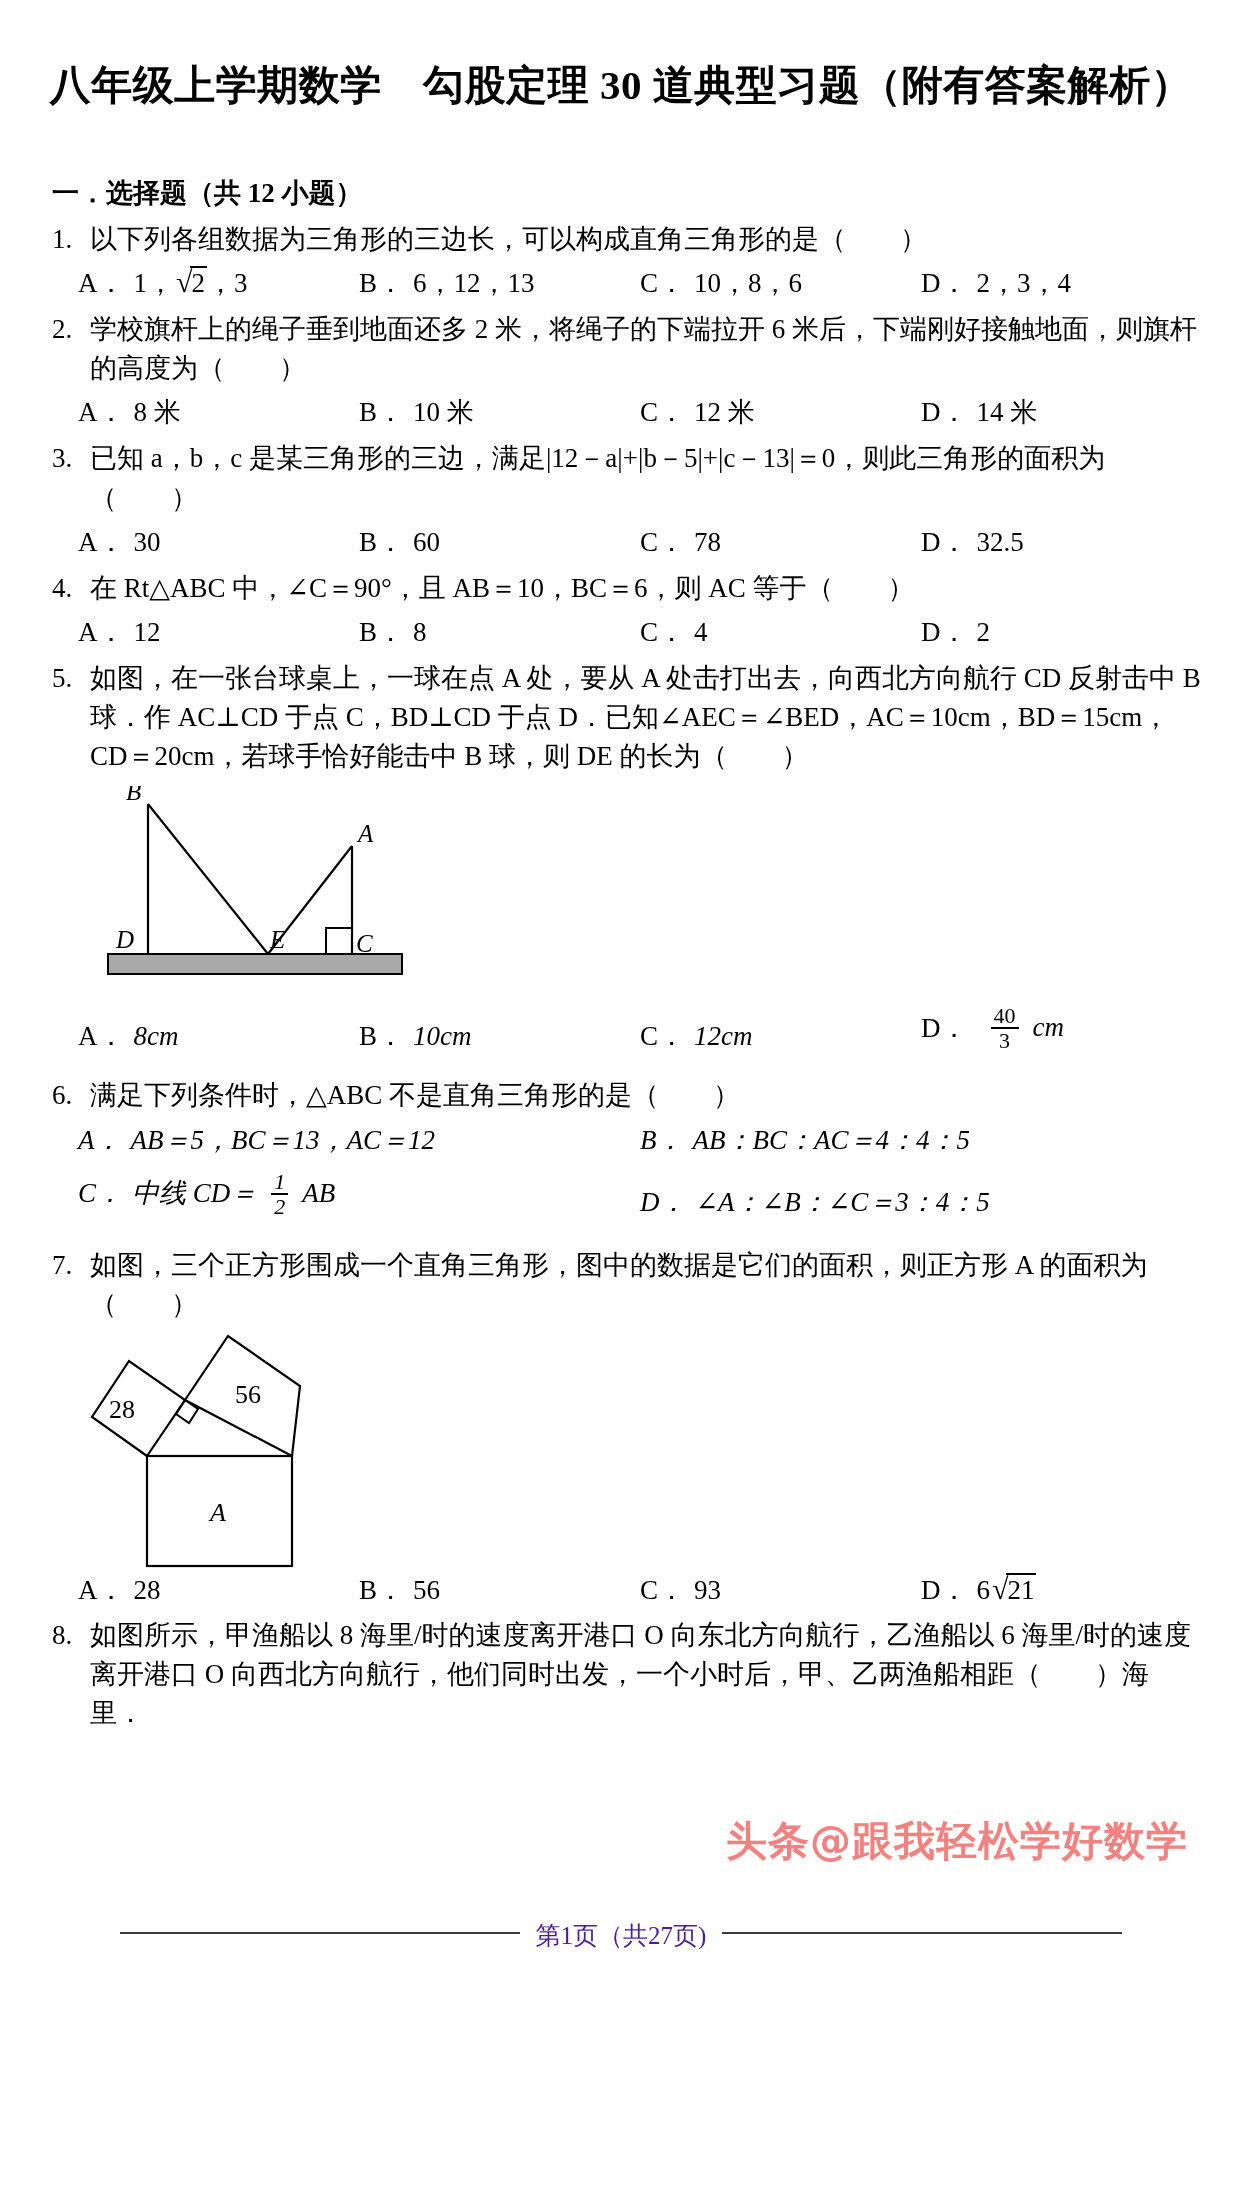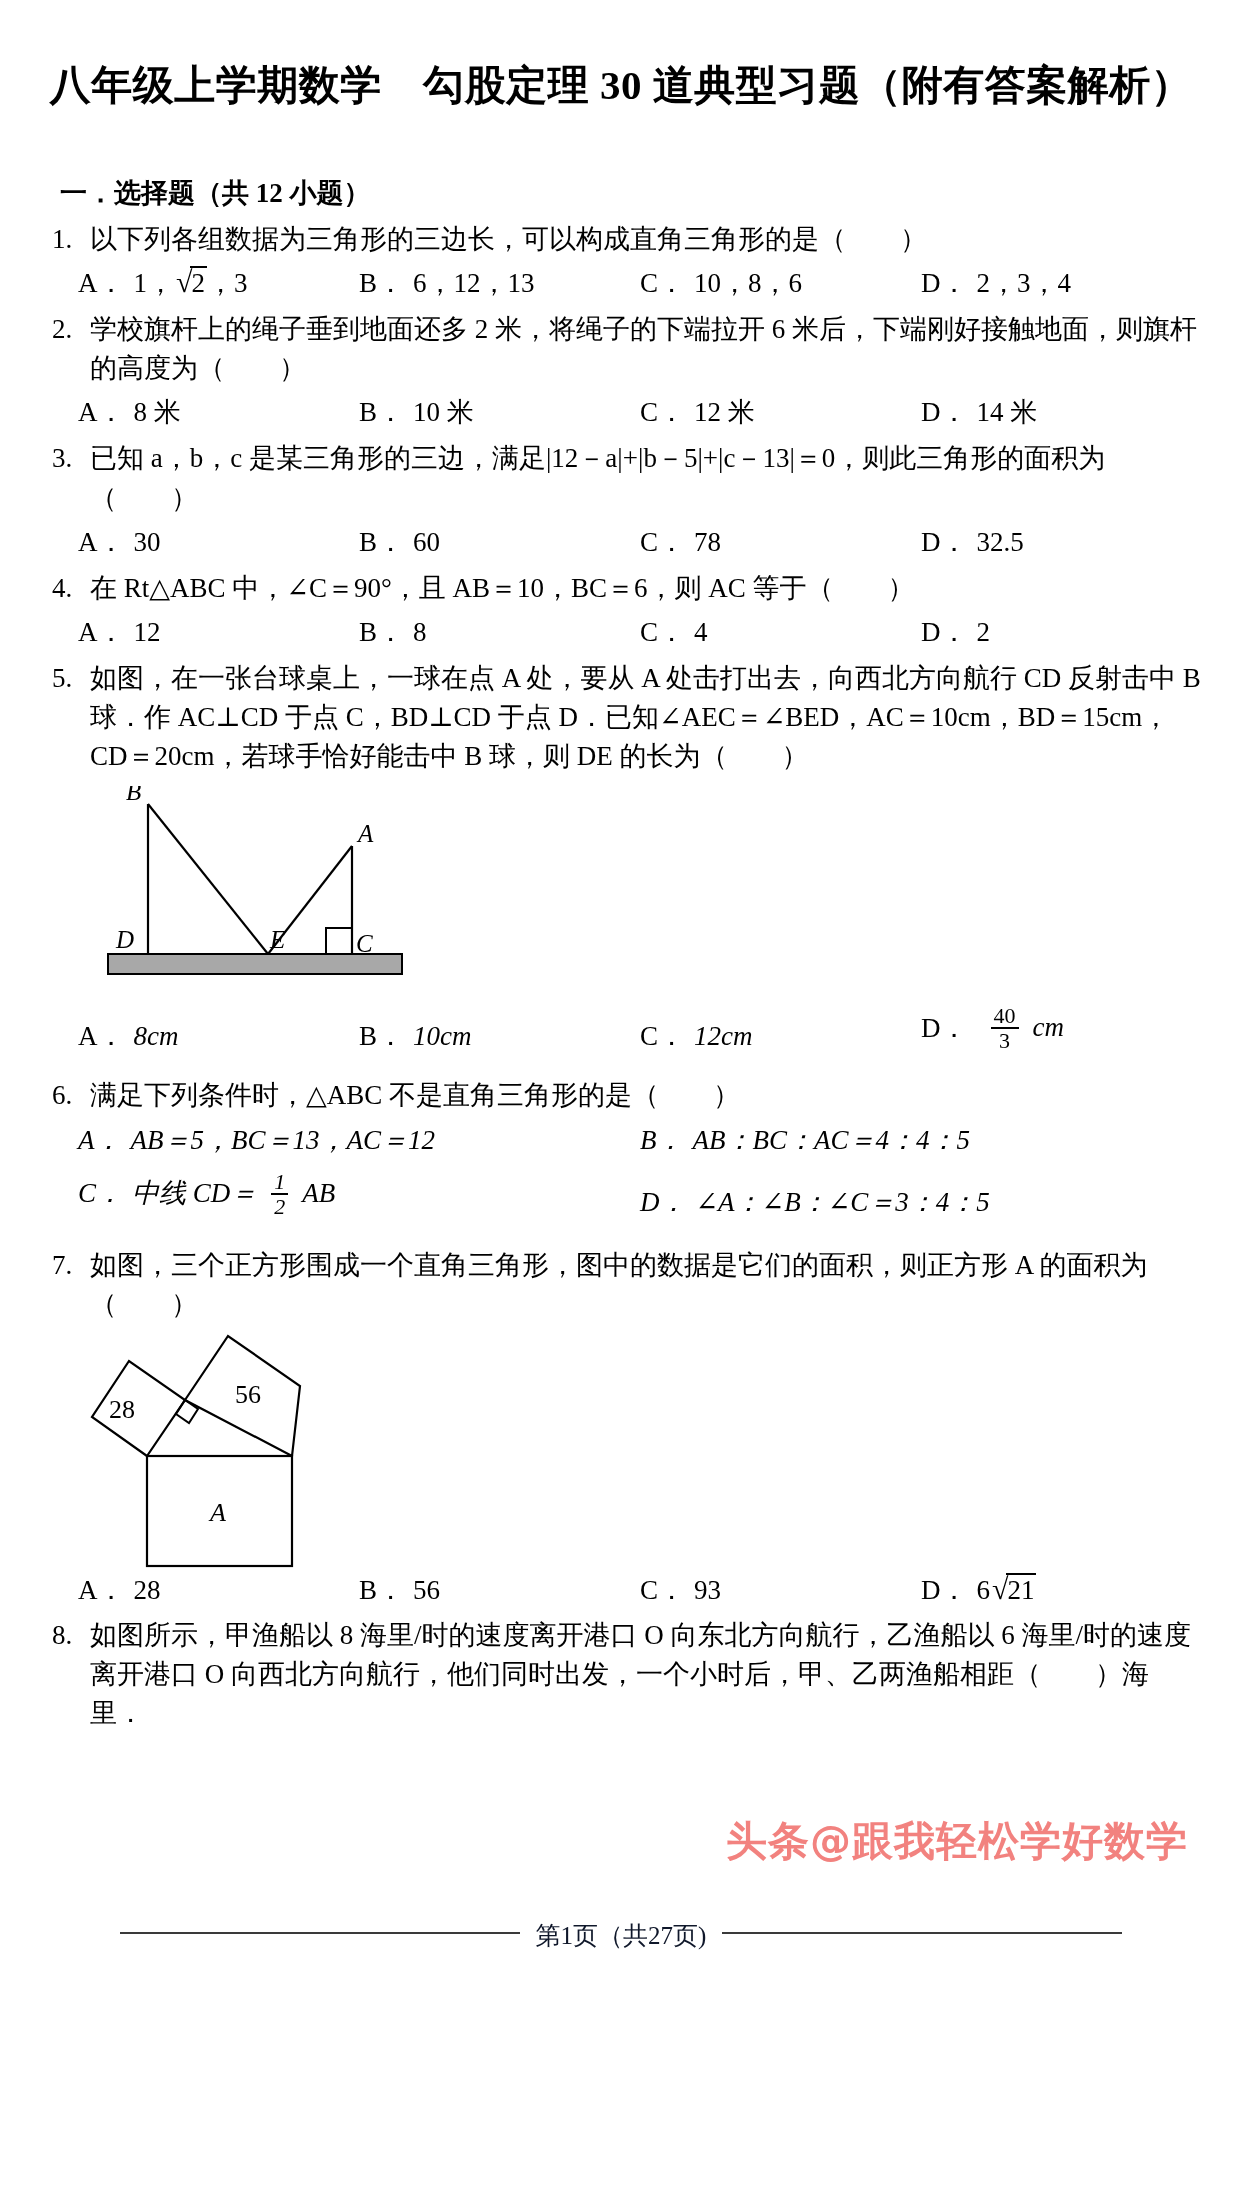--- a/index.html
+++ b/index.html
@@ -28,21 +28,21 @@
     padding-top: 58px;
     text-align: center;
     font-size: 41px;
     font-weight: bold;
     letter-spacing: 0.5px;
     white-space: nowrap;
   }
   
   .section-head {
     margin-top: 62px;
-    margin-left: 20px;
+    margin-left: 12px;
     font-size: 27px;
     font-weight: bold;
   }
   
   .q {
     margin-left: 12px;
     margin-top: 9px;
     font-size: 27px;
     line-height: 1.45;
   }
@@ -106,21 +106,21 @@
   .fig { margin-left: 60px; margin-top: 10px; }
 
   
   .footer {
     position: absolute;
     left: 0;
     bottom: 52px;
     width: 1242px;
     text-align: center;
     font-size: 25px;
-    color: #0f172a;
+    color: #4c1d95;
   }
   .footer .rule {
     position: absolute;
     left: 120px;
     right: 120px;
     top: 13px;
     border-top: 2px solid #3a3a3a;
     z-index: 0;
   }
   .footer .pagelabel {

